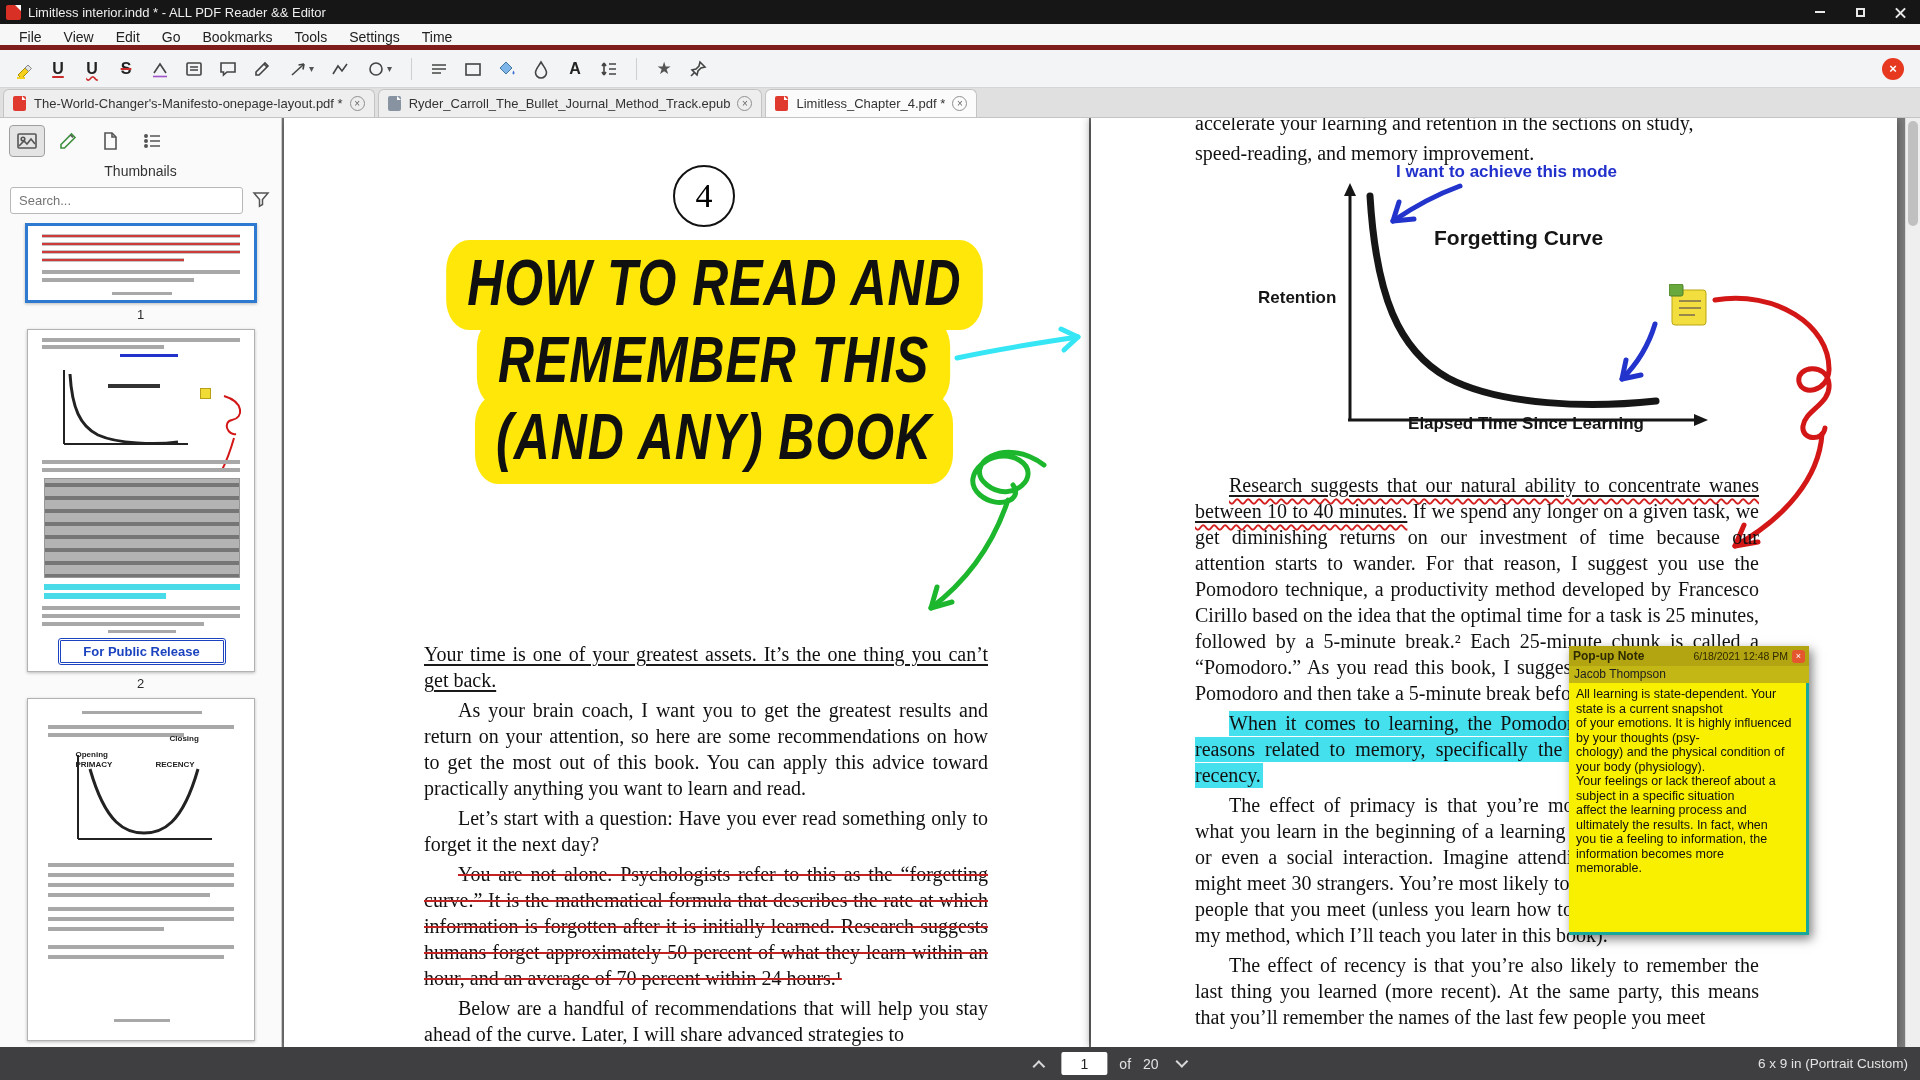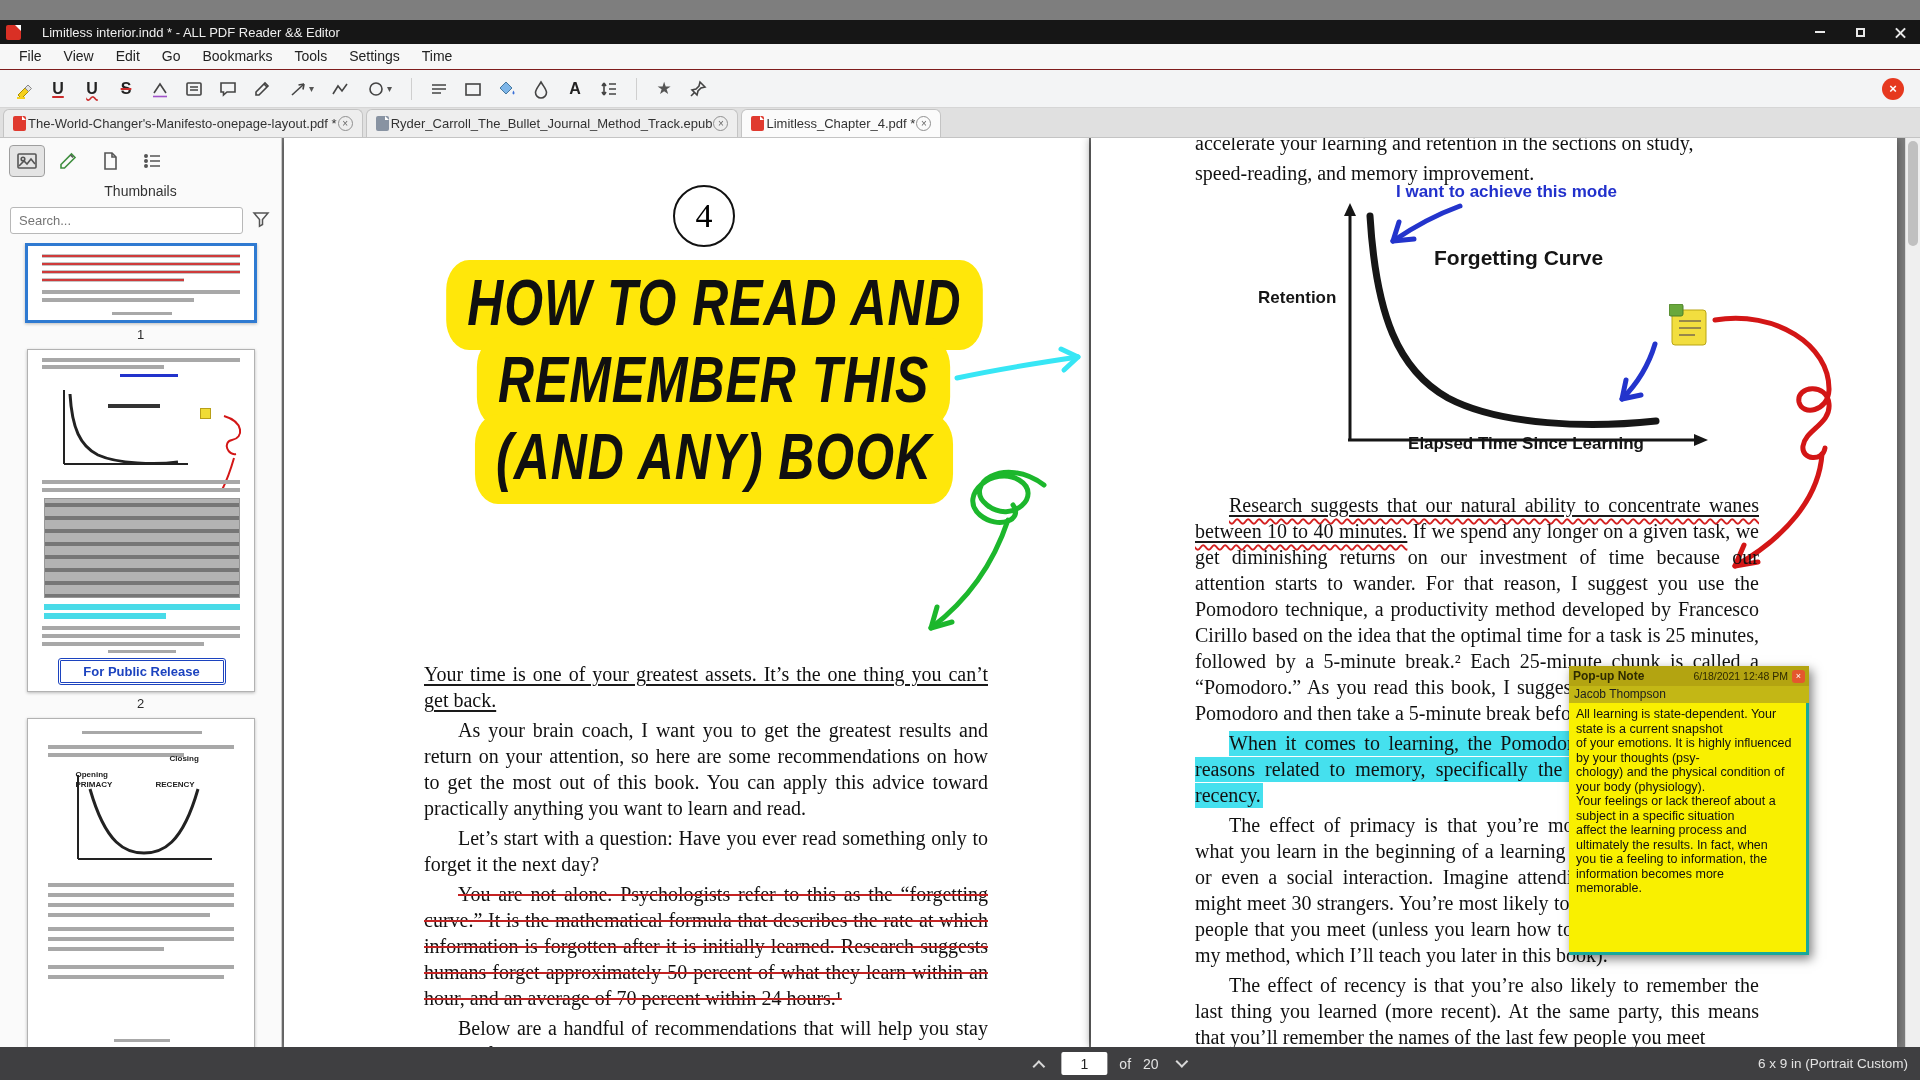--- a/index.html
+++ b/index.html
@@ -1,53 +1,53 @@
 <!DOCTYPE html>
 <html><head>
 <meta charset="utf-8">
 <style>
   * { box-sizing: border-box; }
   html,body { margin:0; padding:0; background:#555; }
   .window { width:1920px; height:1080px; display:flex; flex-direction:column; overflow:hidden;
             font-family:"Liberation Sans", sans-serif; background:#7e7e7e; position:relative; }
 
   
-  .titlebar { height:24px; flex:0 0 auto; background:#161616; display:flex; align-items:center; gap:21px; padding-left:6px; color:#eee;margin-top:20px; }
+  .titlebar { height:24px; flex:0 0 auto; background:#161616; display:flex; align-items:center; gap:7px; padding-left:6px; color:#eee; }
   .appicon { width:15px; height:15px; background:#d93025; border-radius:2px; position:relative; flex:0 0 auto; }
   .appicon::after { content:""; position:absolute; right:0; top:0; border-style:solid; border-width:0 6px 6px 0; border-color:transparent #fff transparent transparent; }
   .win-title { font-size:13px; white-space:nowrap; }
   .wctl { margin-left:auto; display:flex; height:100%; }
   .wbtn { width:40px; display:flex; align-items:center; justify-content:center; cursor:default; }
   .glyph-min { width:10px; height:2px; background:#e8e8e8; }
   .glyph-max { width:9px; height:9px; border:2px solid #e8e8e8; }
   .glyph-close { position:relative; width:13px; height:13px; }
   .glyph-close::before,.glyph-close::after { content:""; position:absolute; left:0; top:6px; width:13px; height:2px; background:#e8e8e8; }
   .glyph-close::before { transform:rotate(45deg); } .glyph-close::after { transform:rotate(-45deg); }
 
   
-  .menubar { height:26px; flex:0 0 auto; background:#f7f7f7; border-bottom:1px solid #7f1d1d; display:flex; align-items:flex-end; padding-left:8px; }
+  .menubar { height:26px; flex:0 0 auto; background:#f7f7f7; border-bottom:5px solid #7f1d1d; display:flex; align-items:flex-start; padding-left:8px; }
   .menu-item { padding:0 11px; font-size:14px; color:#222; line-height:26px; cursor:default; }
 
   
   .toolbar { height:38px; flex:0 0 auto; background:#f3f4f5; border-bottom:1px solid #d6d6d6; display:flex; align-items:center; padding:0 8px; gap:2px; }
   .tbtn { border:none; background:transparent; width:32px; height:30px; display:flex; align-items:center; justify-content:center; gap:1px; padding:0; cursor:default; }
   .tbtn.wide { width:42px; }
   .tbtn svg { display:block; }
   .dd { font-size:10px; color:#555; }
   .tl { font:700 16px/1 "Liberation Sans", sans-serif; color:#222; }
   .u-line  { text-decoration:underline; text-decoration-color:#cc2b2b; text-decoration-thickness:2px; text-underline-offset:2px; }
   .u-wavy  { text-decoration:underline; text-decoration-style:wavy; text-decoration-color:#cc2b2b; text-underline-offset:2px; }
   .s-strike{ text-decoration:line-through; text-decoration-color:#cc2b2b; text-decoration-thickness:2px; }
   .sep { width:1px; height:22px; background:#cfcfcf; margin:0 9px; }
   .star { font-size:17px; color:#555; }
   .close-red { margin-left:auto; margin-right:8px; width:22px; height:22px; border-radius:50%; background:#e6391f; color:#fff; font:700 13px/22px "Liberation Sans", sans-serif; text-align:center; display:block; }
 
   
   .tabbar { height:30px; flex:0 0 auto; background:#e0e0e0; border-bottom:1px solid #c4c4c4; display:flex; align-items:flex-end; padding-left:3px; gap:3px; }
-  .tab { height:28px; background:#eeeeee; border:1px solid #c4c4c4; border-bottom:none; border-radius:6px 6px 0 0; display:flex; align-items:center; gap:1px; padding:0 9px; font-size:13px; color:#333; cursor:default; }
+  .tab { height:28px; background:#eeeeee; border:1px solid #c4c4c4; border-bottom:none; border-radius:6px 6px 0 0; display:flex; align-items:center; gap:7px; padding:0 9px; font-size:13px; color:#333; cursor:default; }
   .tab.active { background:#fbfbfb; }
   .tab-label { white-space:nowrap; }
   .tab-close { width:15px; height:15px; border:1px solid #909090; border-radius:50%; color:#666; font-size:10px; line-height:13px; text-align:center; flex:0 0 auto; }
 
   
   .content { flex:1; display:flex; min-height:0; }
 
   
   .sidebar { flex:0 0 282px; background:#fafafa; border-right:1px solid #c9c9c9; display:flex; flex-direction:column; overflow:hidden; }
   .side-icons { display:flex; gap:8px; padding:8px 10px 4px; }
@@ -97,21 +97,21 @@
   
   .chapter-circle { position:absolute; left:389px; top:47px; width:62px; height:62px; border:2px solid #111; border-radius:50%;
                     display:flex; align-items:center; justify-content:center; font:400 34px "Liberation Serif", serif; }
   .chapter-title { position:absolute; left:150px; top:126px; width:560px; text-align:center; }
   .tline { display:block; width:fit-content; margin:5px auto; background:#ffe70a; padding:8px 22px 12px; border-radius:24px;
            font:italic 700 52px/1 "Liberation Sans", sans-serif; color:#101010; letter-spacing:1px; transform:scale(.96,1.25); }
 
   
   .graph { position:absolute; left:245px; top:62px; width:380px; height:250px; }
   .g-title { position:absolute; left:98px; top:46px; font:700 21px "Liberation Sans", sans-serif; color:#151515; }
-  .g-y { position:absolute; left:-78px; top:88px; font:700 17px "Liberation Sans", sans-serif; color:#151515; }
+  .g-y { position:absolute; left:-78px; top:108px; font:700 17px "Liberation Sans", sans-serif; color:#151515; }
   .g-x { position:absolute; left:0; top:234px; width:100%; text-align:center; font:700 17px "Liberation Sans", sans-serif; color:#151515; }
   .blue-note { position:absolute; left:305px; top:44px; font:700 17px "Liberation Sans", sans-serif; color:#2231cc; white-space:nowrap; }
   .annot { position:absolute; }
 
   
   .popup { position:absolute; left:478px; top:528px; width:240px; z-index:6; box-shadow:3px 4px 10px rgba(0,0,0,.5); }
   .popup-header { height:20px; background:#b3a411; display:flex; align-items:center; padding:0 4px; gap:4px; }
   .popup-title { font:700 12px/1 "Liberation Sans", sans-serif; color:#2e2a00; flex:1; }
   .popup-date { font-size:10.5px; color:#2e2a00; }
   .popup-close { width:13px; height:13px; background:#e4572e; border-radius:3px; color:#fff; font-size:9px; line-height:13px; text-align:center; }

